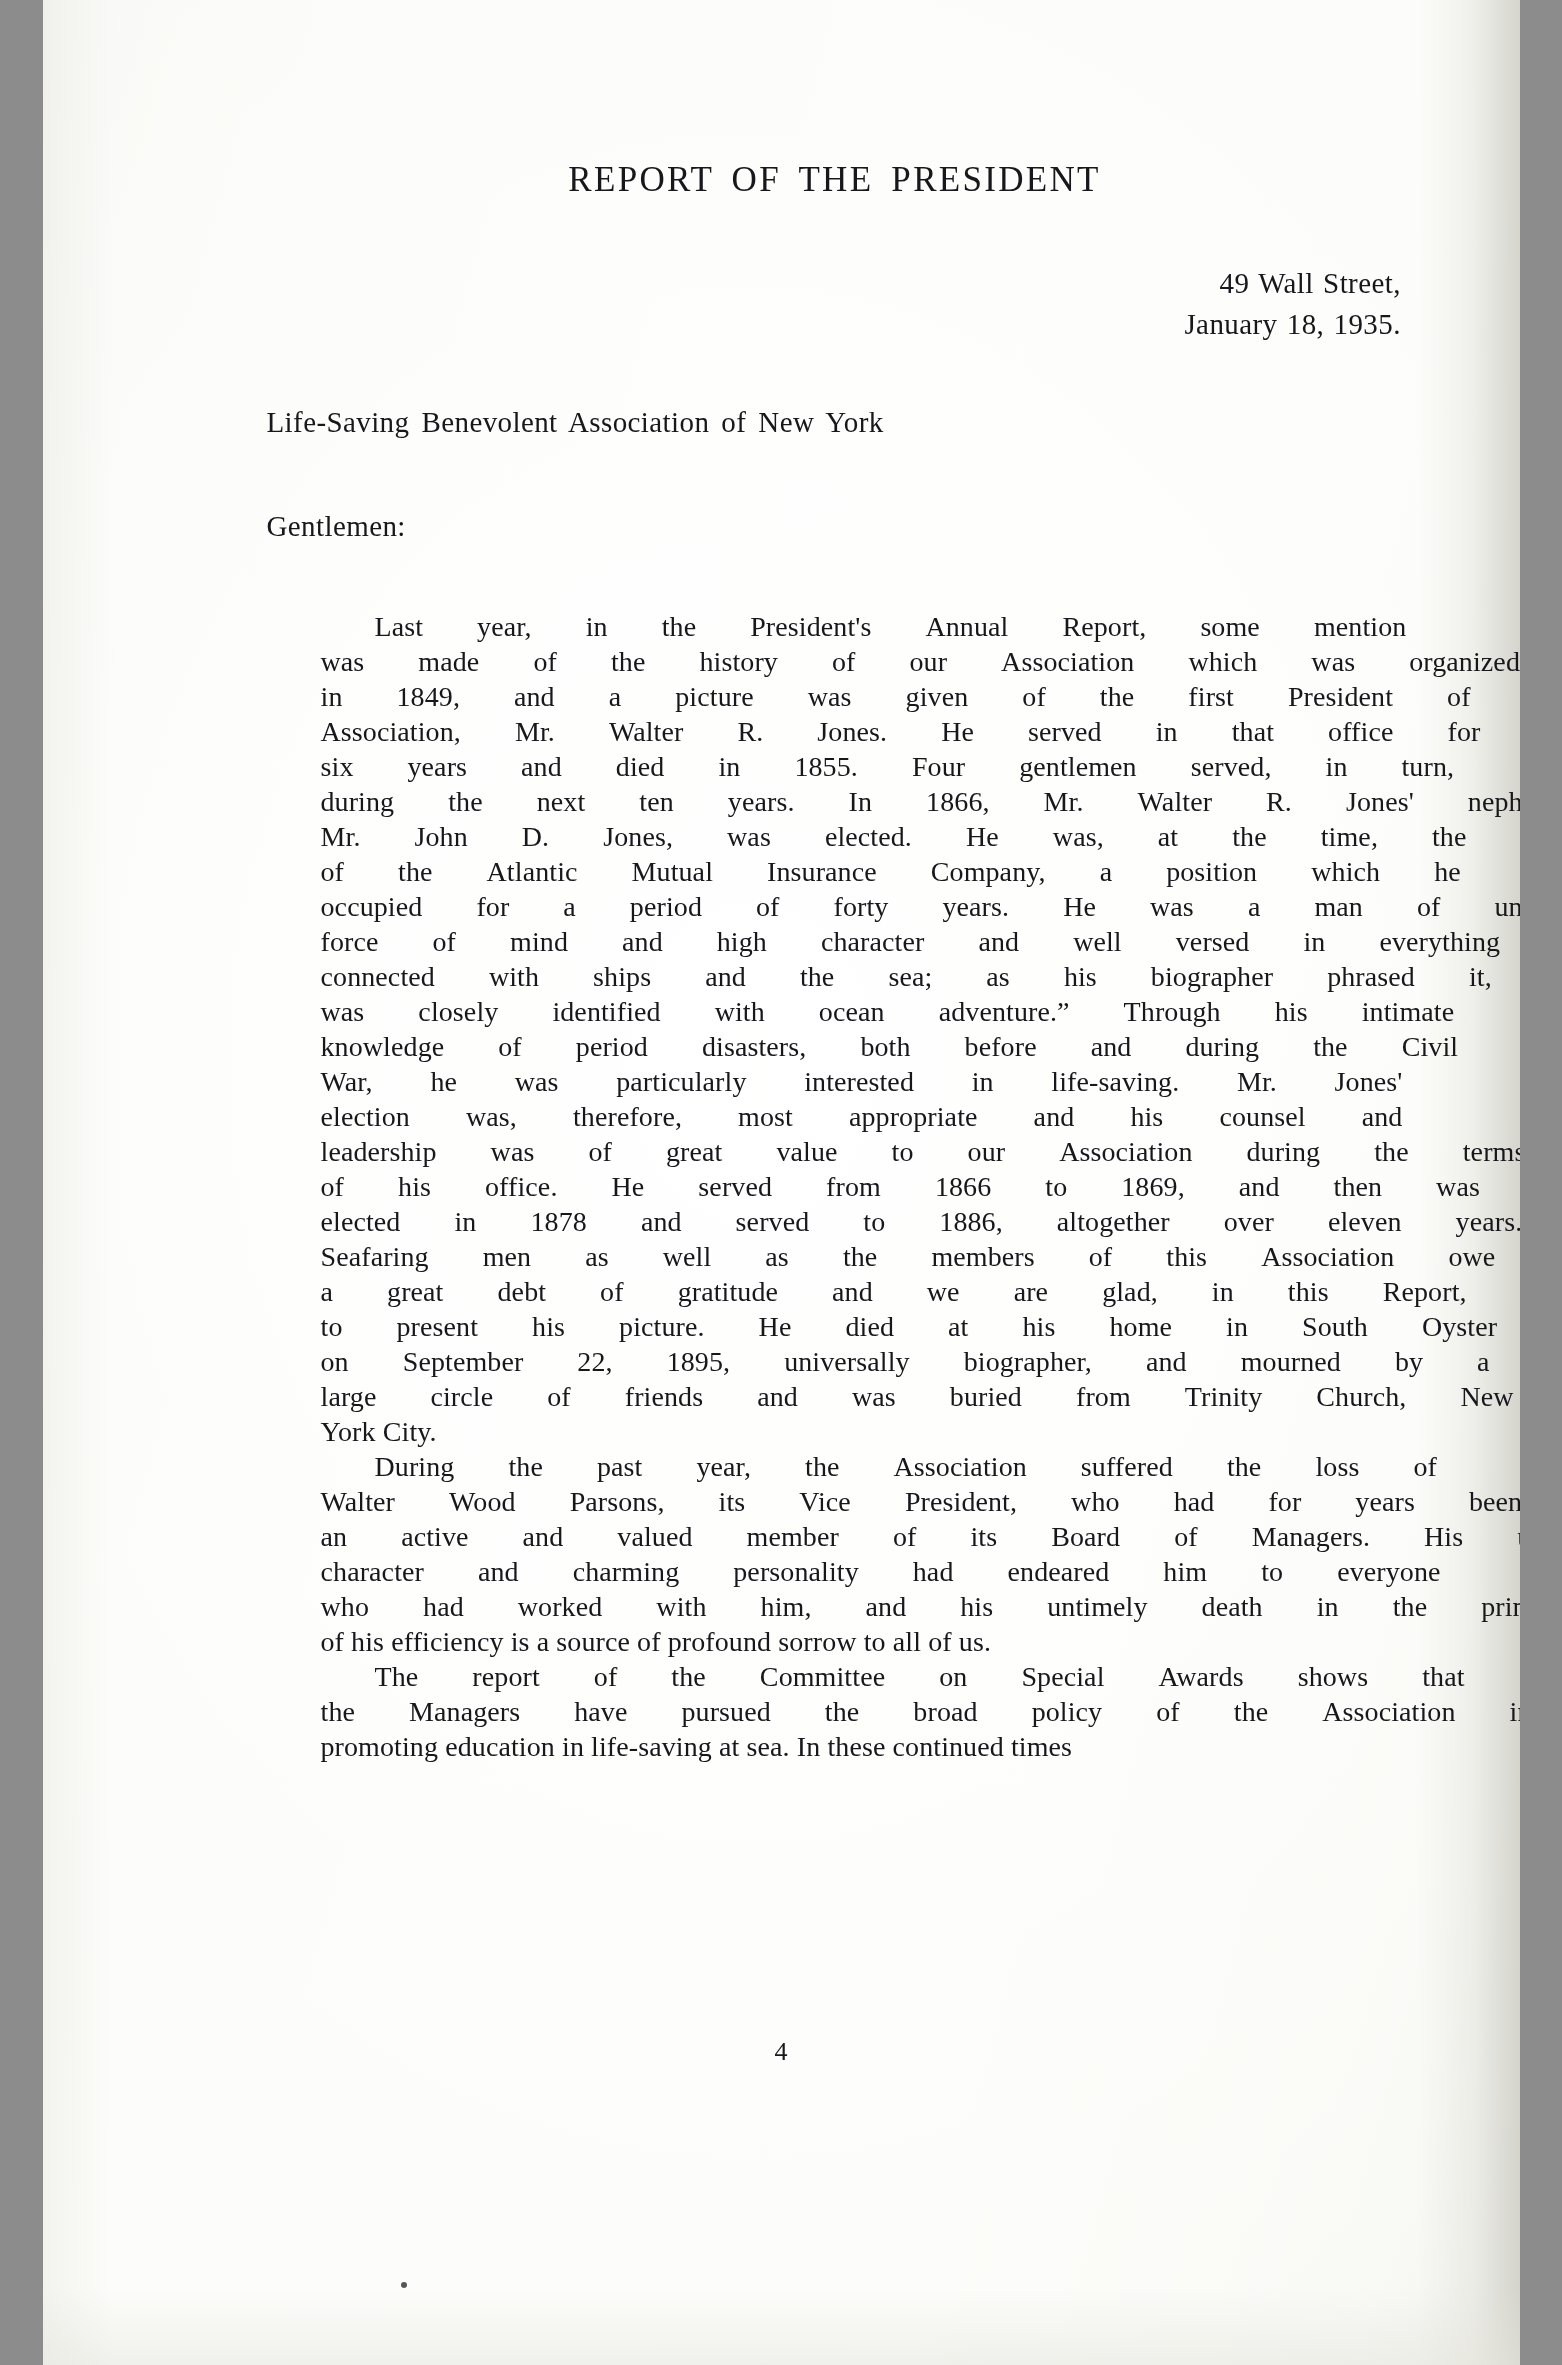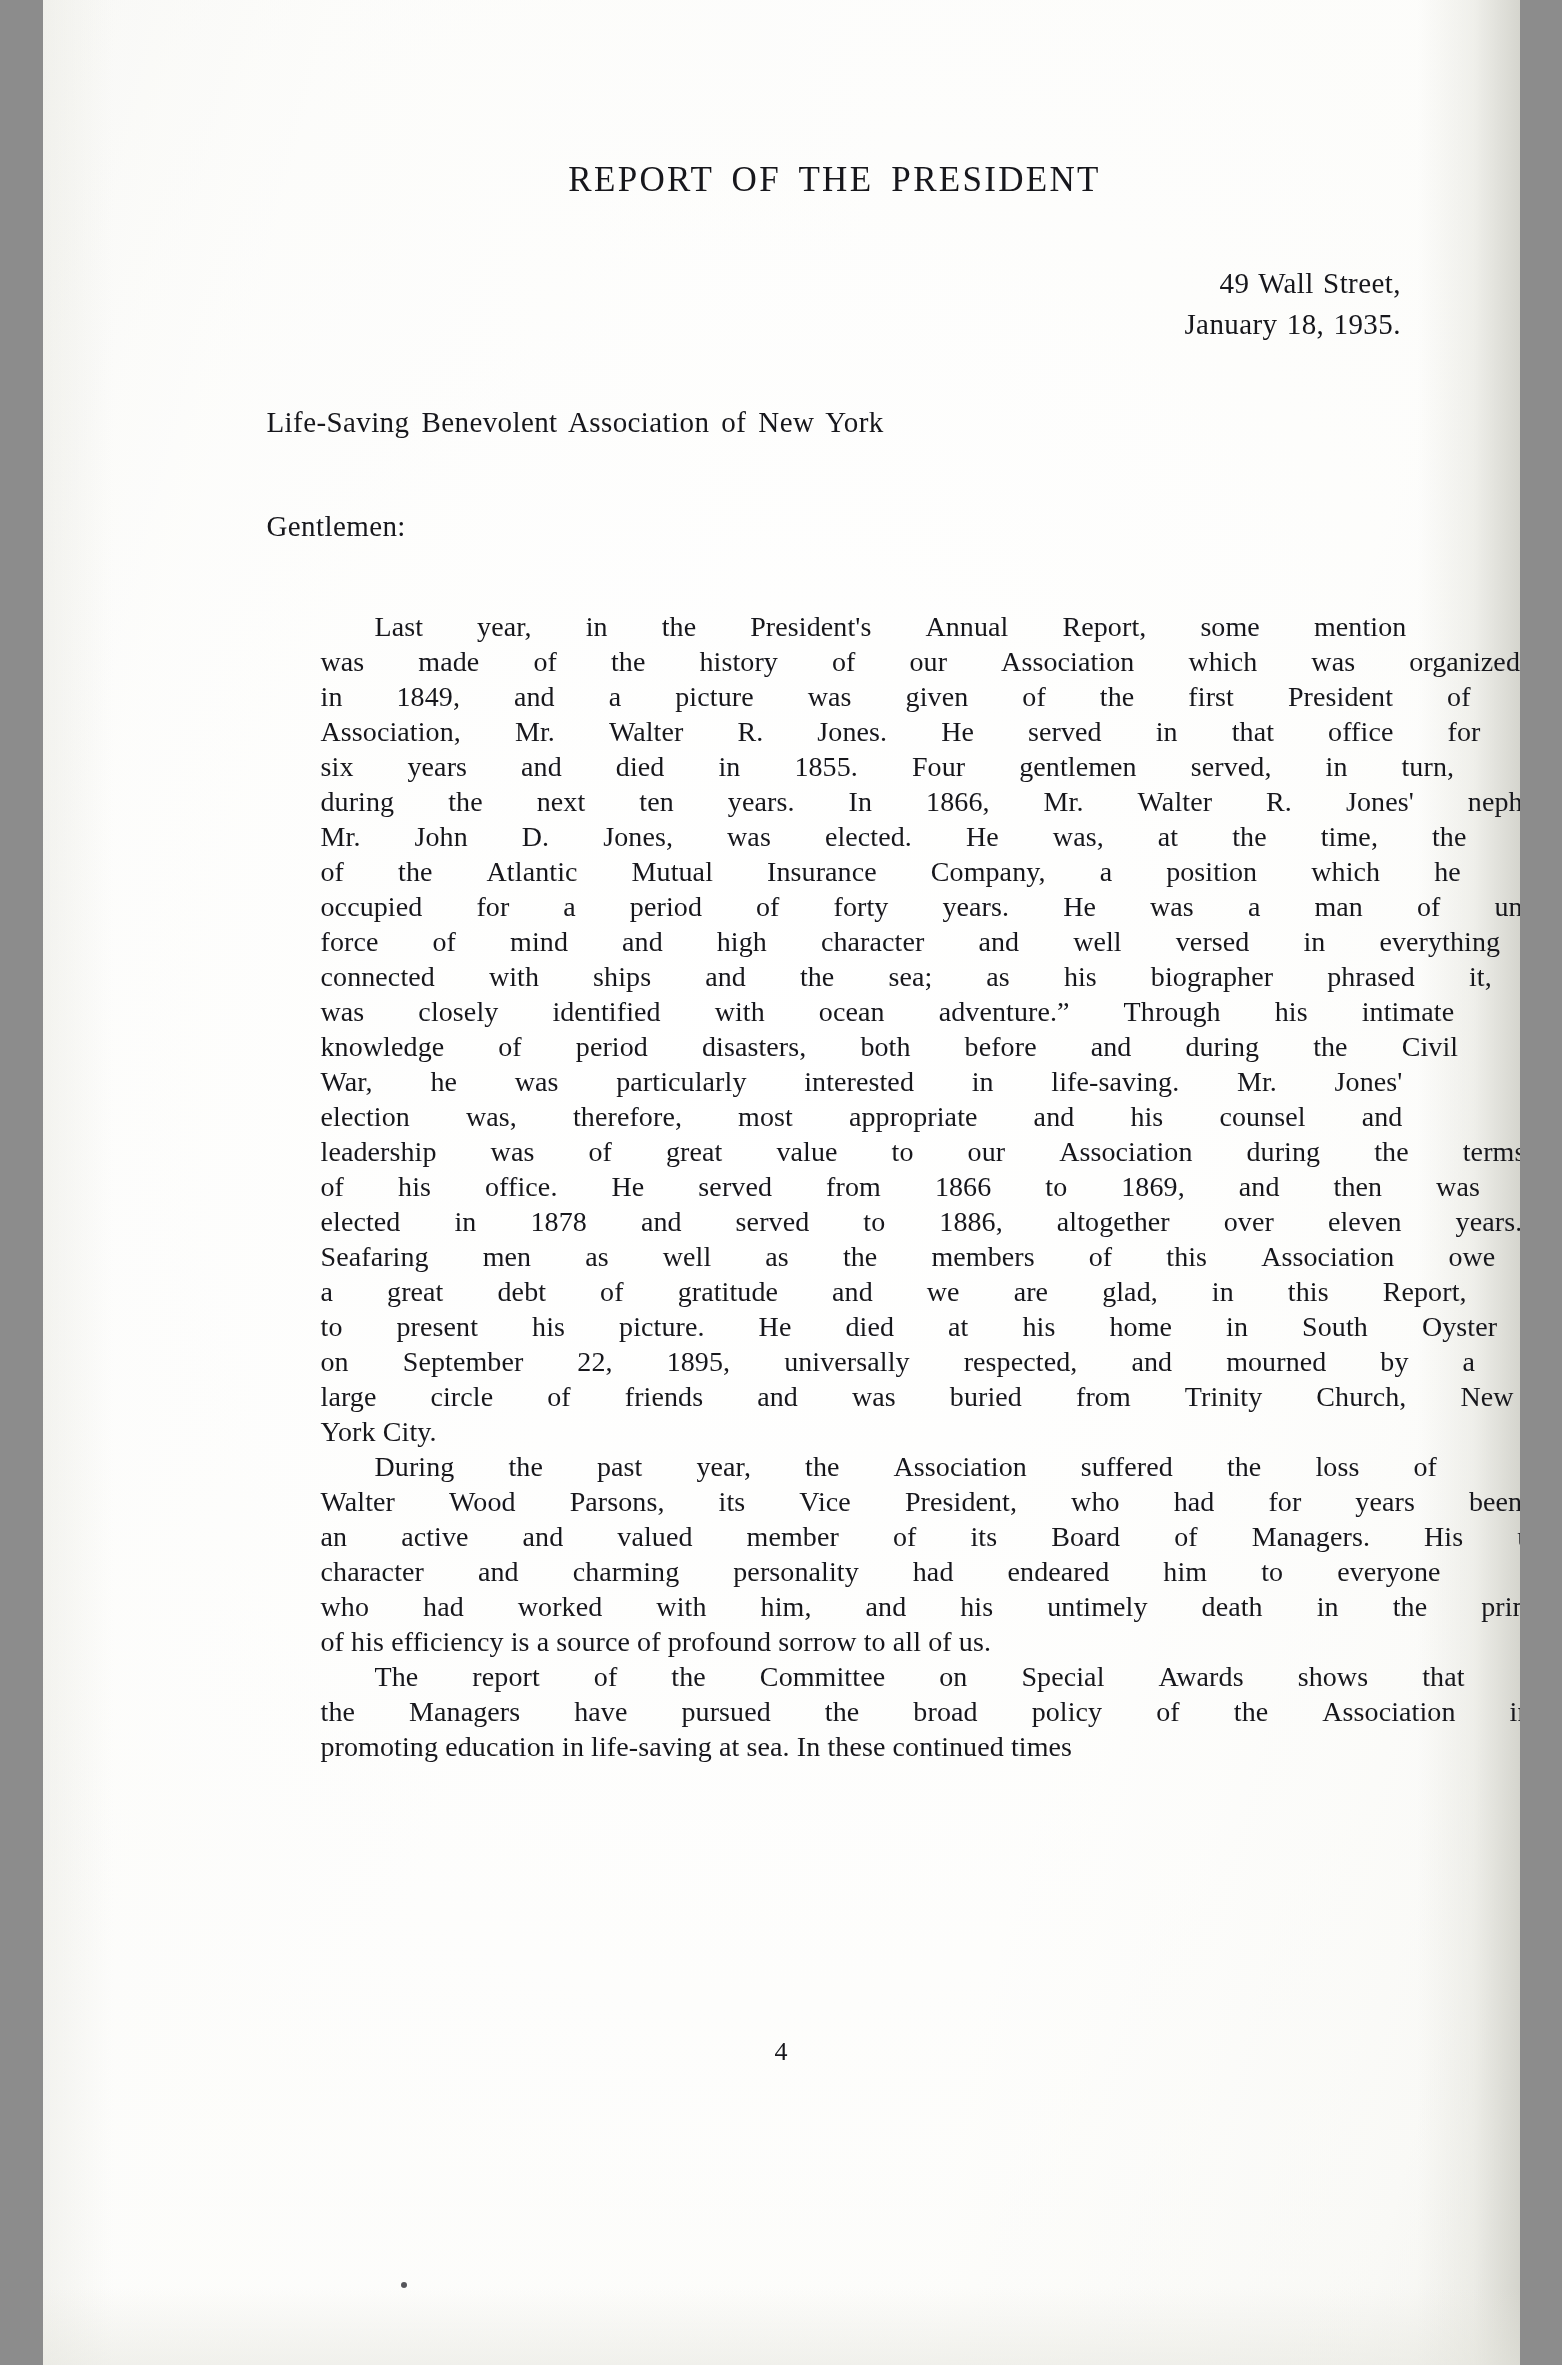--- a/index.html
+++ b/index.html
@@ -461,21 +461,21 @@
             <span>South</span>
             <span>Oyster</span>
             <span>Bay</span>
           </span>
           <span class="ln j">
             <span>on</span>
             <span>September</span>
             <span>22,</span>
             <span>1895,</span>
             <span>universally</span>
-            <span>respected,</span>
+            <span>biographer,</span>
             <span>and</span>
             <span>mourned</span>
             <span>by</span>
             <span>a</span>
           </span>
           <span class="ln j">
             <span>large</span>
             <span>circle</span>
             <span>of</span>
             <span>friends</span>

